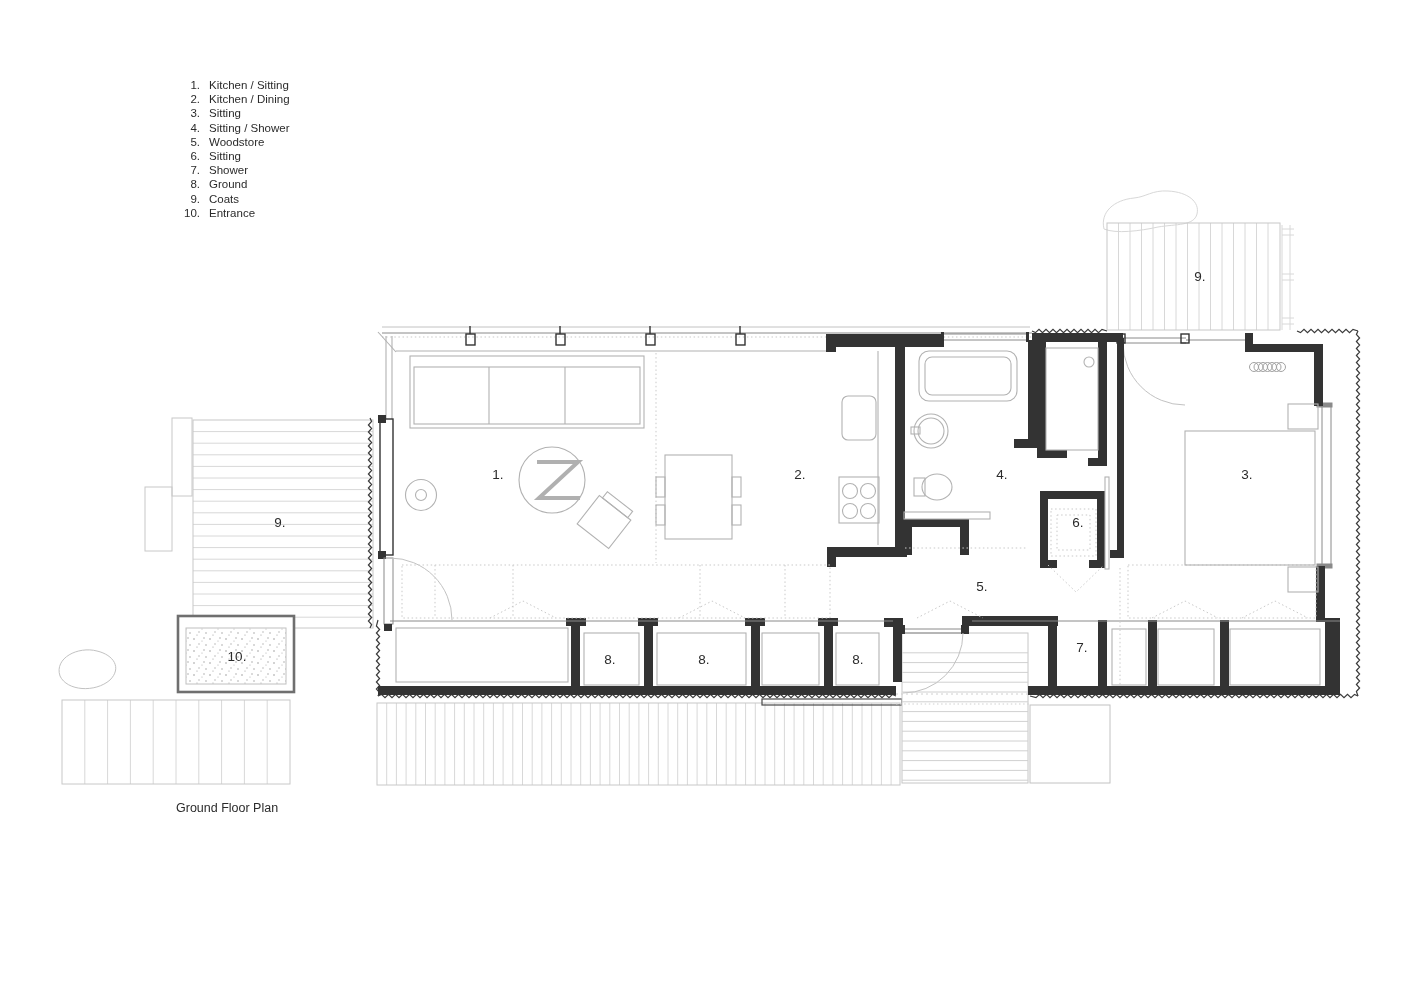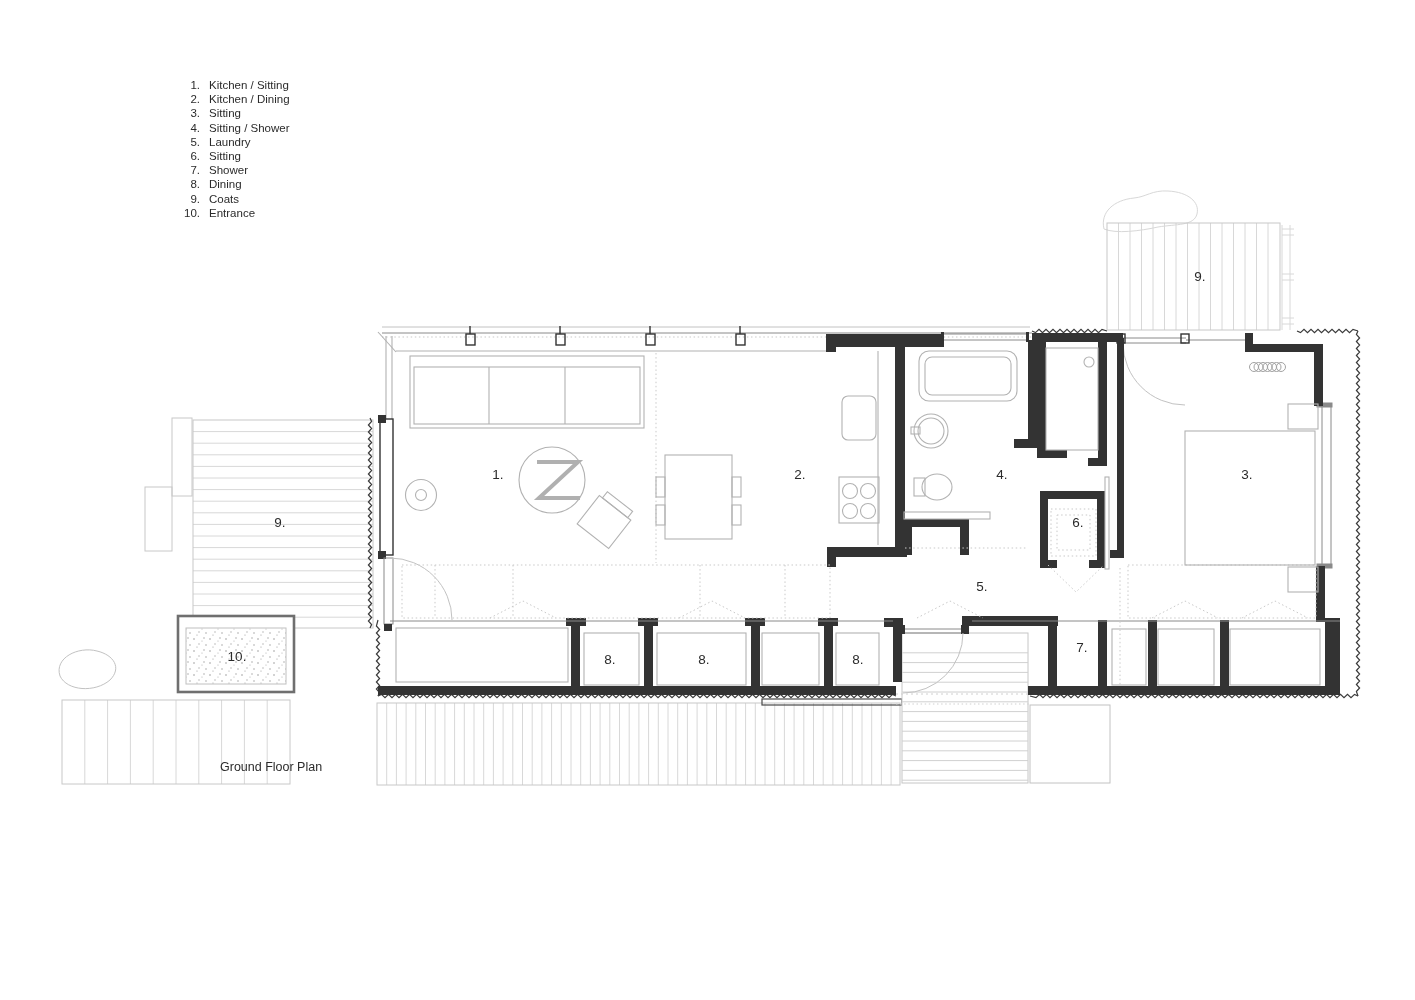--- a/index.html
+++ b/index.html
@@ -3,21 +3,21 @@
 <meta charset="utf-8">
 <style>
   html,body{margin:0;padding:0;background:#fff;}
   #stage{position:relative;width:1415px;height:1000px;background:#fff;overflow:hidden;
          font-family:"Liberation Sans",sans-serif;color:#2b2b2b;}
   
   #legend{position:absolute;left:178px;top:78px;font-size:11.5px;line-height:14.2px;}
   .leg-row{display:flex;white-space:nowrap;}
   .leg-num{display:inline-block;width:22px;text-align:right;margin-right:9px;}
   
-  #caption{position:absolute;left:176px;top:760px;font-size:12.5px;margin-left:44px;}
+  #caption{position:absolute;left:176px;top:801px;font-size:12.5px;}
   
   svg{position:absolute;left:0;top:0;}
   .w   {fill:#333;stroke:none;}
   .wl  {stroke:#333;stroke-width:1.4;fill:none;}
   .m   {stroke:#8a8a8a;stroke-width:1;fill:none;}
   .f   {stroke:#b2b2b2;stroke-width:1.1;fill:none;}
   .f2  {stroke:#c2c2c2;stroke-width:1;fill:none;}
   .d   {stroke:#c9c9c9;stroke-width:1;fill:none;stroke-dasharray:1.5 2.6;}
   .dm  {stroke:#9a9a9a;stroke-width:1;fill:none;stroke-dasharray:2 3;}
   .zz  {stroke:#3a3a3a;stroke-width:1.2;fill:none;}
@@ -43,33 +43,33 @@
     <div class="leg-row">
         <span class="leg-num">3.</span>
         <span>Sitting</span>
       </div>
     <div class="leg-row">
         <span class="leg-num">4.</span>
         <span>Sitting / Shower</span>
       </div>
     <div class="leg-row">
         <span class="leg-num">5.</span>
-        <span>Laundry</span>
+        <span>Woodstore</span>
       </div>
     <div class="leg-row">
         <span class="leg-num">6.</span>
         <span>Sitting</span>
       </div>
     <div class="leg-row">
         <span class="leg-num">7.</span>
         <span>Shower</span>
       </div>
     <div class="leg-row">
         <span class="leg-num">8.</span>
-        <span>Dining</span>
+        <span>Ground</span>
       </div>
     <div class="leg-row">
         <span class="leg-num">9.</span>
         <span>Coats</span>
       </div>
     <div class="leg-row">
         <span class="leg-num">10.</span>
         <span>Entrance</span>
       </div>
   </div>

